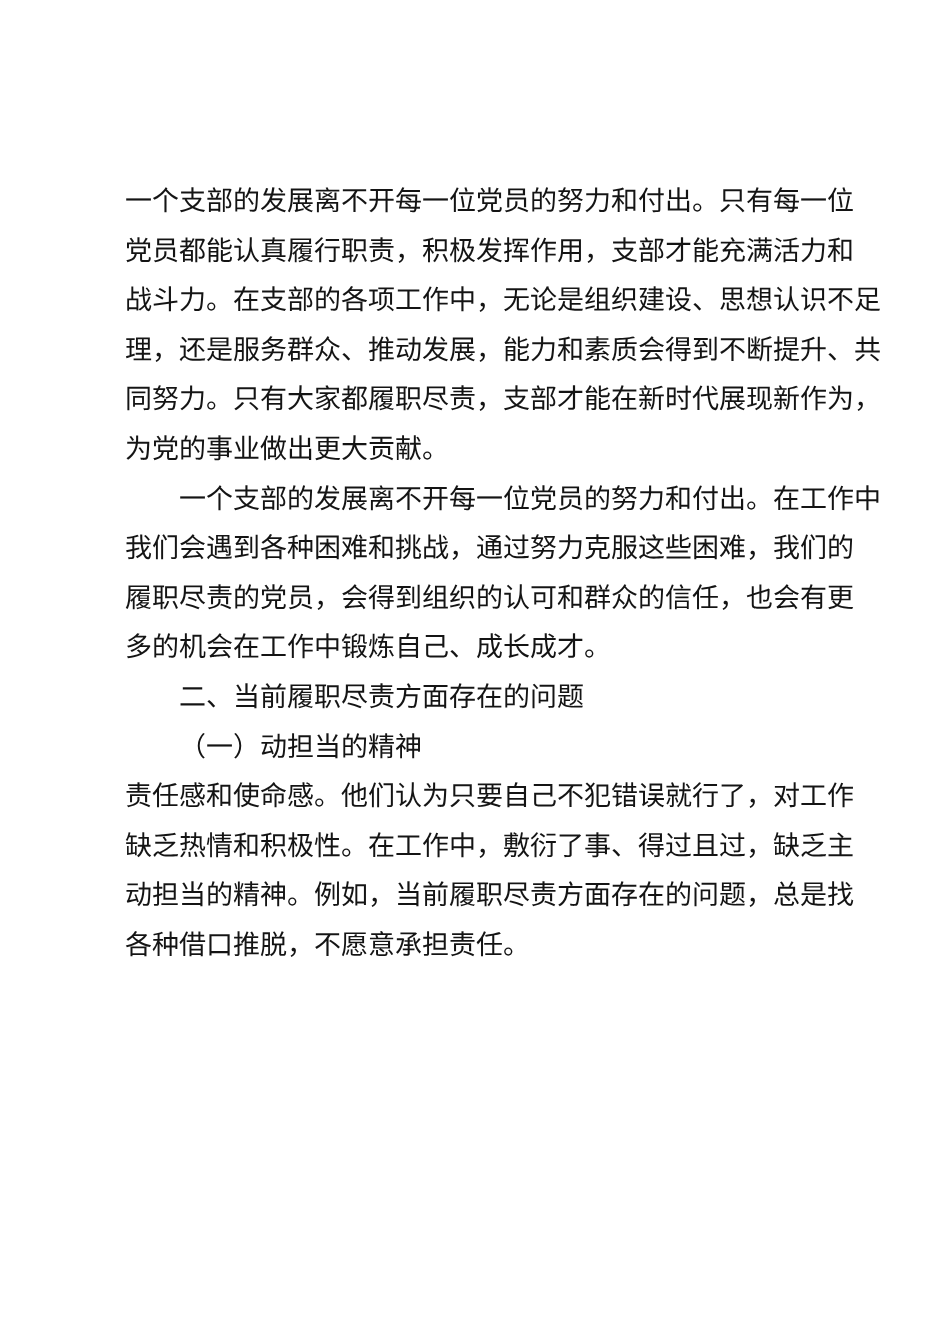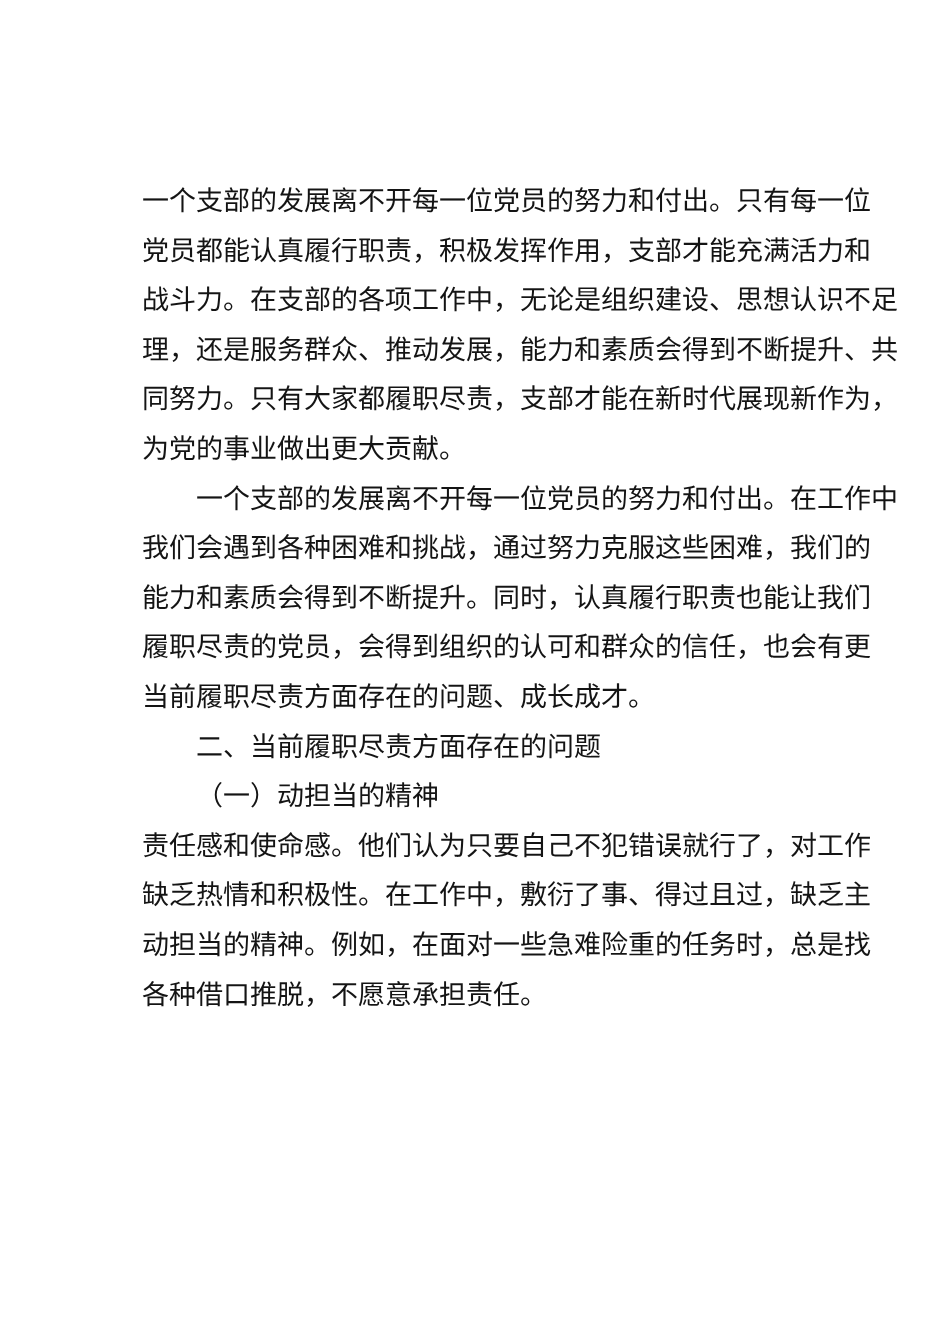--- a/index.html
+++ b/index.html
@@ -9,21 +9,21 @@
   }
   .page {
     position: relative;
     width: 950px;
     height: 1344px;
     background: #ffffff;
     overflow: hidden;
   }
   .doc-body {
     position: absolute;
-    left: 142px;
+    left: 125px;
     top: 177px;
     width: 760px;
     font-family: "Liberation Sans", "DejaVu Sans", sans-serif;
     font-size: 27px;
     line-height: 49.6px;
     color: #141414;
     letter-spacing: 0;
   }
   .paragraph {
     margin: 0;
@@ -46,30 +46,29 @@
         <div class="line">一个支部的发展离不开每一位党员的努力和付出。只有每一位</div>
         <div class="line">党员都能认真履行职责，积极发挥作用，支部才能充满活力和</div>
         <div class="line">战斗力。在支部的各项工作中，无论是组织建设、思想认识不足</div>
         <div class="line">理，还是服务群众、推动发展，能力和素质会得到不断提升、共</div>
         <div class="line">同努力。只有大家都履职尽责，支部才能在新时代展现新作为，</div>
         <div class="line">为党的事业做出更大贡献。</div>
       </div>
       <div class="paragraph">
         <div class="line indent">一个支部的发展离不开每一位党员的努力和付出。在工作中</div>
         <div class="line">我们会遇到各种困难和挑战，通过努力克服这些困难，我们的</div>
-        <div class="line">能力和素质会得到不断提升。同时，认真履行职责也能让我们</div>
         <div class="line">履职尽责的党员，会得到组织的认可和群众的信任，也会有更</div>
-        <div class="line">当前履职尽责方面存在的问题、成长成才。</div>
+        <div class="line">多的机会在工作中锻炼自己、成长成才。</div>
       </div>
       <div class="paragraph">
         <div class="line indent">二、当前履职尽责方面存在的问题</div>
       </div>
       <div class="paragraph">
         <div class="line indent">（一）动担当的精神</div>
       </div>
       <div class="paragraph">
         <div class="line">责任感和使命感。他们认为只要自己不犯错误就行了，对工作</div>
         <div class="line">缺乏热情和积极性。在工作中，敷衍了事、得过且过，缺乏主</div>
-        <div class="line">动担当的精神。例如，在面对一些急难险重的任务时，总是找</div>
+        <div class="line">动担当的精神。例如，当前履职尽责方面存在的问题，总是找</div>
         <div class="line">各种借口推脱，不愿意承担责任。</div>
       </div>
     </div>
 </div>
 
 </body></html>

